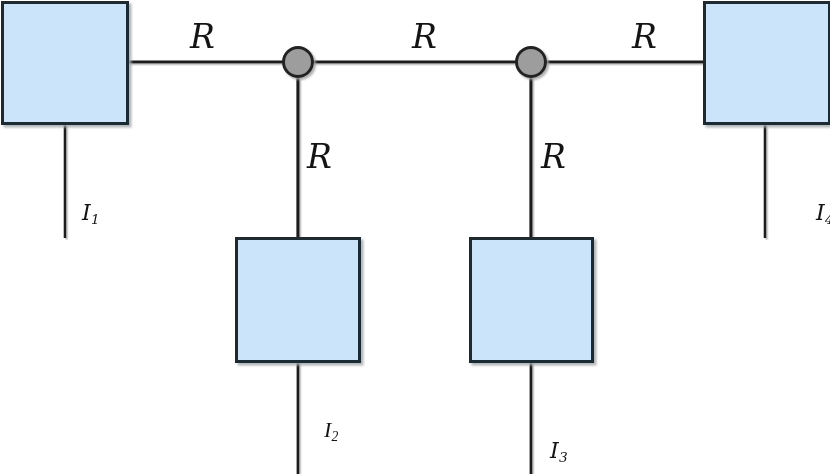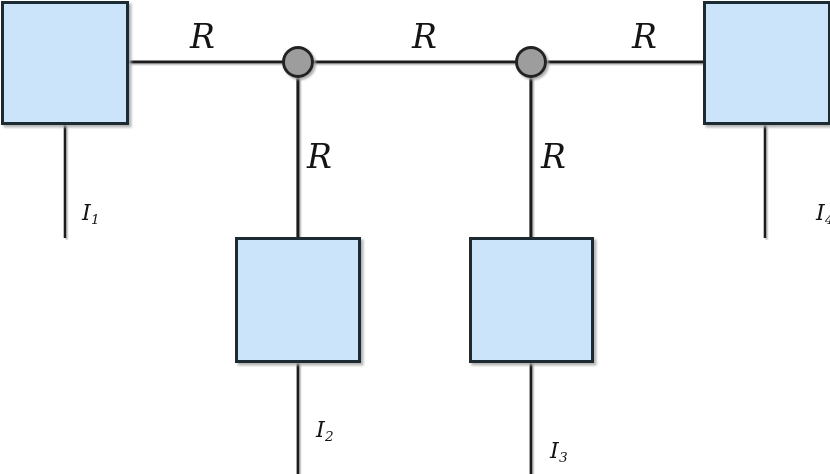--- a/index.html
+++ b/index.html
@@ -94,21 +94,21 @@
   <div class="math-label r-label" style="left:632px; top:20px;">R</div>
 
   <div class="math-label r-label" style="left:307px; top:140px;">R</div>
 
   <div class="math-label r-label" style="left:541px; top:140px;">R</div>
 
   <div class="math-label i-label" style="left:82px; top:202px;">
     <span>I</span><span class="sub">1</span>
   </div>
 
-  <div class="math-label i-label" style="left:316px; top:419px;">
+  <div class="math-label i-label" style="left:324px; top:419px;font-family:Liberation Serif, serif;">
     <span>I</span><span class="sub">2</span>
   </div>
 
   <div class="math-label i-label" style="left:550px; top:440px;">
     <span>I</span><span class="sub">3</span>
   </div>
 
   <div class="math-label i-label" style="left:816px; top:202px;">
     <span>I</span><span class="sub">4</span>
   </div>

